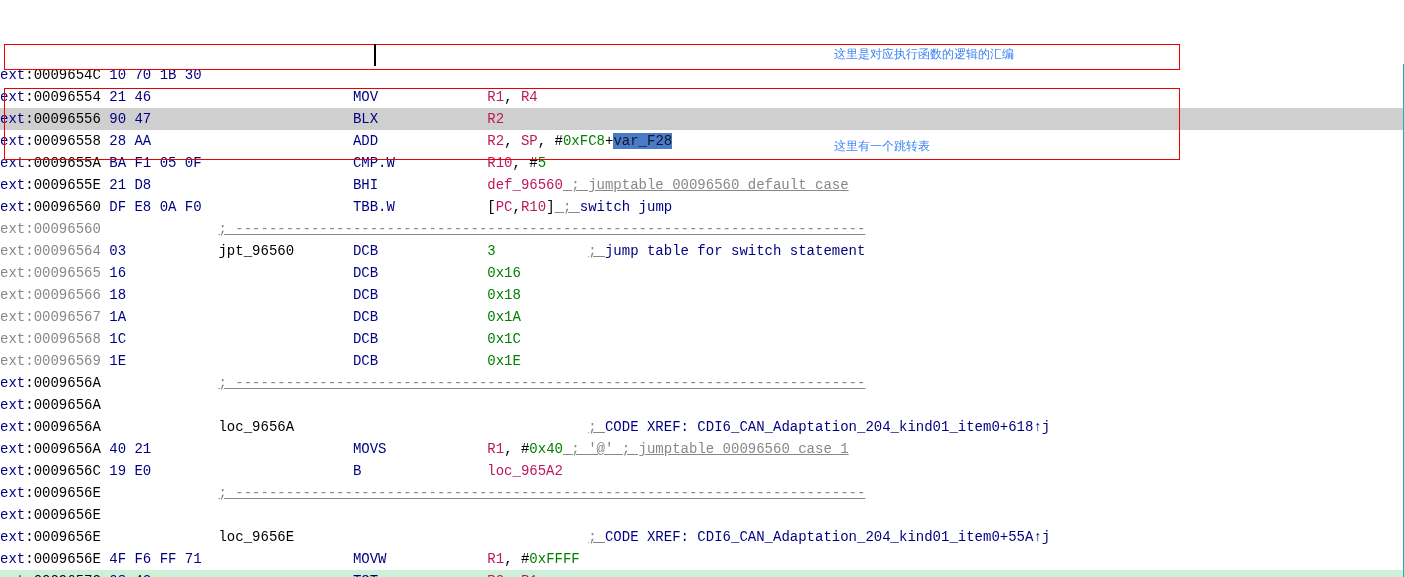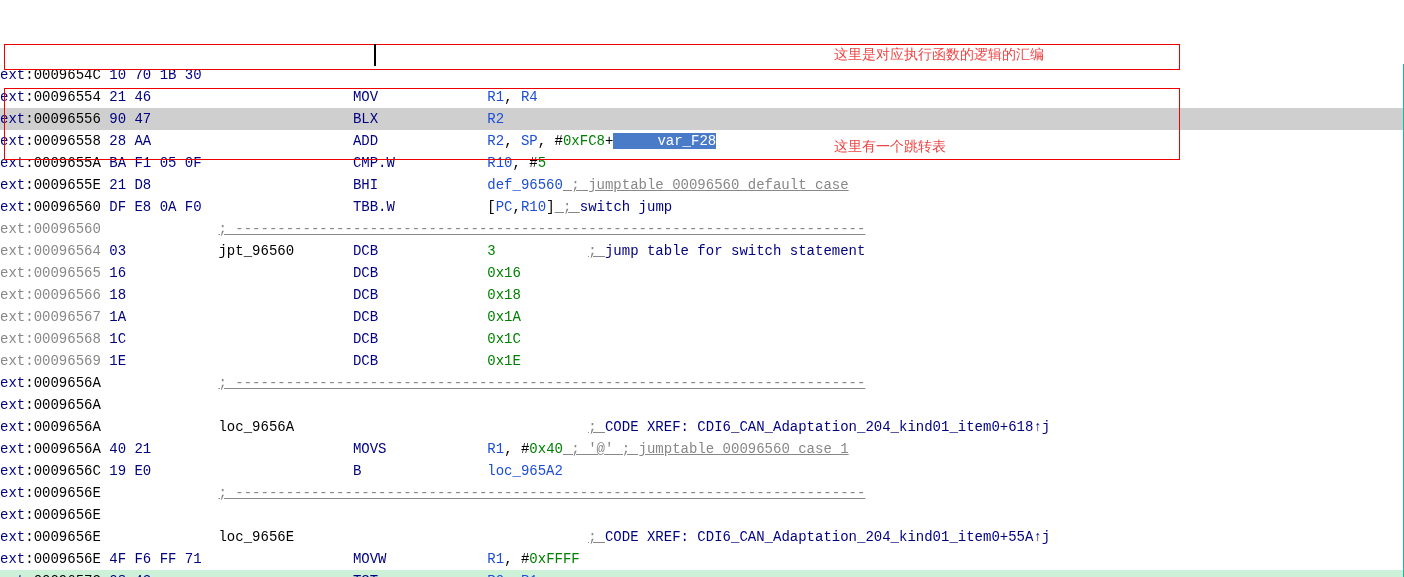--- a/index.html
+++ b/index.html
@@ -18,27 +18,27 @@
     border-right: 1px solid #14b8a6;
     position: relative;
   }
   .seg { color: #000080; }   
   .addr { color: #000; }
   .addr-gray { color: #888; }
   .bytes { color: #000080; }
   .label { color: #000000; }
   .mnemonic { color: #000080; margin-top: 8px; }
   .imm { color: #008000; }
-  .op { color: #1d4ed8; }
+  .op { color: #be185d; }
   .comment-gray { color: #888; text-decoration: underline; }
   .comment-blue { color: #000080; } 
   .hl-gray { background: #cfcfcf; }
   .hl-green { background: #ccf0d8; }
-  .sel-blue { background: #4a7bc8; color: #ffffff; padding-left: 44px; }
-  .annot-red { color: #ef4444; font-family: SimSun, 'Microsoft YaHei', sans-serif; font-size: 14px; position: absolute; }
+  .sel-blue { background: #4a7bc8; color: #0f172a; }
+  .annot-red { color: #3b82f6; font-family: SimSun, 'Microsoft YaHei', sans-serif; font-size: 12px; position: absolute; }
   .box-red1 { position:absolute; border:1px solid #e00; left:4px; top:44px; width:1174px; height:24px; pointer-events:none; }
   .box-red2 { position:absolute; border:1px solid #e00; left:4px; top:88px; width:1174px; height:70px; pointer-events:none; }
   .caret { position:absolute; left:374px; top:44px; width:2px; height:22px; background:#000; }
 </style>
 </head>
 <body>
 
 
 
 <div id="listing"><div class="row"><span class="seg">ext</span><span class="">:</span><span class="addr">0009654C </span><span class="bytes">10 70 1B 30  </span><span class="label">                </span><span class="mnemonic">                </span><span></span></div><div class="row"><span class="seg">ext</span><span class="">:</span><span class="addr">00096554 </span><span class="bytes">21 46        </span><span class="label">                </span><span class="mnemonic">MOV             </span><span><span class="op">R1</span><span class="">, </span><span class="op">R4</span></span></div><div class="row hl-gray"><span class="seg">ext</span><span class="">:</span><span class="addr">00096556 </span><span class="bytes">90 47        </span><span class="label">                </span><span class="mnemonic">BLX             </span><span><span class="op">R2</span></span></div><div class="row"><span class="seg">ext</span><span class="">:</span><span class="addr">00096558 </span><span class="bytes">28 AA        </span><span class="label">                </span><span class="mnemonic">ADD             </span><span><span class="op">R2</span><span class="">, </span><span class="op">SP</span><span class="">, #</span><span class="imm">0xFC8</span><span class="">+</span><span class="sel-blue">var_F28</span></span></div><div class="row"><span class="seg">ext</span><span class="">:</span><span class="addr">0009655A </span><span class="bytes">BA F1 05 0F  </span><span class="label">                </span><span class="mnemonic">CMP.W           </span><span><span class="op">R10</span><span class="">, #</span><span class="imm">5</span></span></div><div class="row"><span class="seg">ext</span><span class="">:</span><span class="addr">0009655E </span><span class="bytes">21 D8        </span><span class="label">                </span><span class="mnemonic">BHI             </span><span><span class="op">def_96560</span></span><span><span class="comment-gray"> ; jumptable 00096560 default case</span></span></div><div class="row"><span class="seg">ext</span><span class="">:</span><span class="addr">00096560 </span><span class="bytes">DF E8 0A F0  </span><span class="label">                </span><span class="mnemonic">TBB.W           </span><span><span class="">[</span><span class="op">PC</span><span class="">,</span><span class="op">R10</span><span class="">]</span></span><span><span class="comment-gray"> ; </span><span class="comment-blue">switch jump</span></span></div><div class="row"><span class="addr-gray">ext</span><span class="addr-gray">:</span><span class="addr-gray">00096560 </span><span class="bytes">             </span><span class="comment-gray">; ---------------------------------------------------------------------------</span></div><div class="row"><span class="addr-gray">ext</span><span class="addr-gray">:</span><span class="addr-gray">00096564 </span><span class="bytes">03           </span><span class="label">jpt_96560       </span><span class="mnemonic">DCB             </span><span><span class="imm">3</span></span>           <span><span class="comment-gray">; </span><span class="comment-blue">jump table for switch statement</span></span></div><div class="row"><span class="addr-gray">ext</span><span class="addr-gray">:</span><span class="addr-gray">00096565 </span><span class="bytes">16           </span><span class="label">                </span><span class="mnemonic">DCB             </span><span><span class="imm">0x16</span></span></div><div class="row"><span class="addr-gray">ext</span><span class="addr-gray">:</span><span class="addr-gray">00096566 </span><span class="bytes">18           </span><span class="label">                </span><span class="mnemonic">DCB             </span><span><span class="imm">0x18</span></span></div><div class="row"><span class="addr-gray">ext</span><span class="addr-gray">:</span><span class="addr-gray">00096567 </span><span class="bytes">1A           </span><span class="label">                </span><span class="mnemonic">DCB             </span><span><span class="imm">0x1A</span></span></div><div class="row"><span class="addr-gray">ext</span><span class="addr-gray">:</span><span class="addr-gray">00096568 </span><span class="bytes">1C           </span><span class="label">                </span><span class="mnemonic">DCB             </span><span><span class="imm">0x1C</span></span></div><div class="row"><span class="addr-gray">ext</span><span class="addr-gray">:</span><span class="addr-gray">00096569 </span><span class="bytes">1E           </span><span class="label">                </span><span class="mnemonic">DCB             </span><span><span class="imm">0x1E</span></span></div><div class="row"><span class="seg">ext</span><span class="">:</span><span class="addr">0009656A </span><span class="bytes">             </span><span class="comment-gray">; ---------------------------------------------------------------------------</span></div><div class="row"><span class="seg">ext</span><span class="">:</span><span class="addr">0009656A </span><span class="bytes">             </span><span class="label">                </span><span class="mnemonic">                </span><span></span></div><div class="row"><span class="seg">ext</span><span class="">:</span><span class="addr">0009656A </span><span class="bytes">             </span><span class="label">loc_9656A       </span><span class="mnemonic">                </span><span></span>            <span><span class="comment-gray">; </span><span class="comment-blue">CODE XREF: CDI6_CAN_Adaptation_204_kind01_item0+618↑j</span></span></div><div class="row"><span class="seg">ext</span><span class="">:</span><span class="addr">0009656A </span><span class="bytes">40 21        </span><span class="label">                </span><span class="mnemonic">MOVS            </span><span><span class="op">R1</span><span class="">, #</span><span class="imm">0x40</span></span><span><span class="comment-gray"> ; '@' ; jumptable 00096560 case 1</span></span></div><div class="row"><span class="seg">ext</span><span class="">:</span><span class="addr">0009656C </span><span class="bytes">19 E0        </span><span class="label">                </span><span class="mnemonic">B               </span><span><span class="op">loc_965A2</span></span></div><div class="row"><span class="seg">ext</span><span class="">:</span><span class="addr">0009656E </span><span class="bytes">             </span><span class="comment-gray">; ---------------------------------------------------------------------------</span></div><div class="row"><span class="seg">ext</span><span class="">:</span><span class="addr">0009656E </span><span class="bytes">             </span><span class="label">                </span><span class="mnemonic">                </span><span></span></div><div class="row"><span class="seg">ext</span><span class="">:</span><span class="addr">0009656E </span><span class="bytes">             </span><span class="label">loc_9656E       </span><span class="mnemonic">                </span><span></span>            <span><span class="comment-gray">; </span><span class="comment-blue">CODE XREF: CDI6_CAN_Adaptation_204_kind01_item0+55A↑j</span></span></div><div class="row"><span class="seg">ext</span><span class="">:</span><span class="addr">0009656E </span><span class="bytes">4F F6 FF 71  </span><span class="label">                </span><span class="mnemonic">MOVW            </span><span><span class="op">R1</span><span class="">, #</span><span class="imm">0xFFFF</span></span></div><div class="row hl-green"><span class="seg">ext</span><span class="">:</span><span class="addr">00096572 </span><span class="bytes">08 42        </span><span class="label">                </span><span class="mnemonic">TST             </span><span><span class="op">R0</span><span class="">, </span><span class="op">R1</span></span></div></div>

